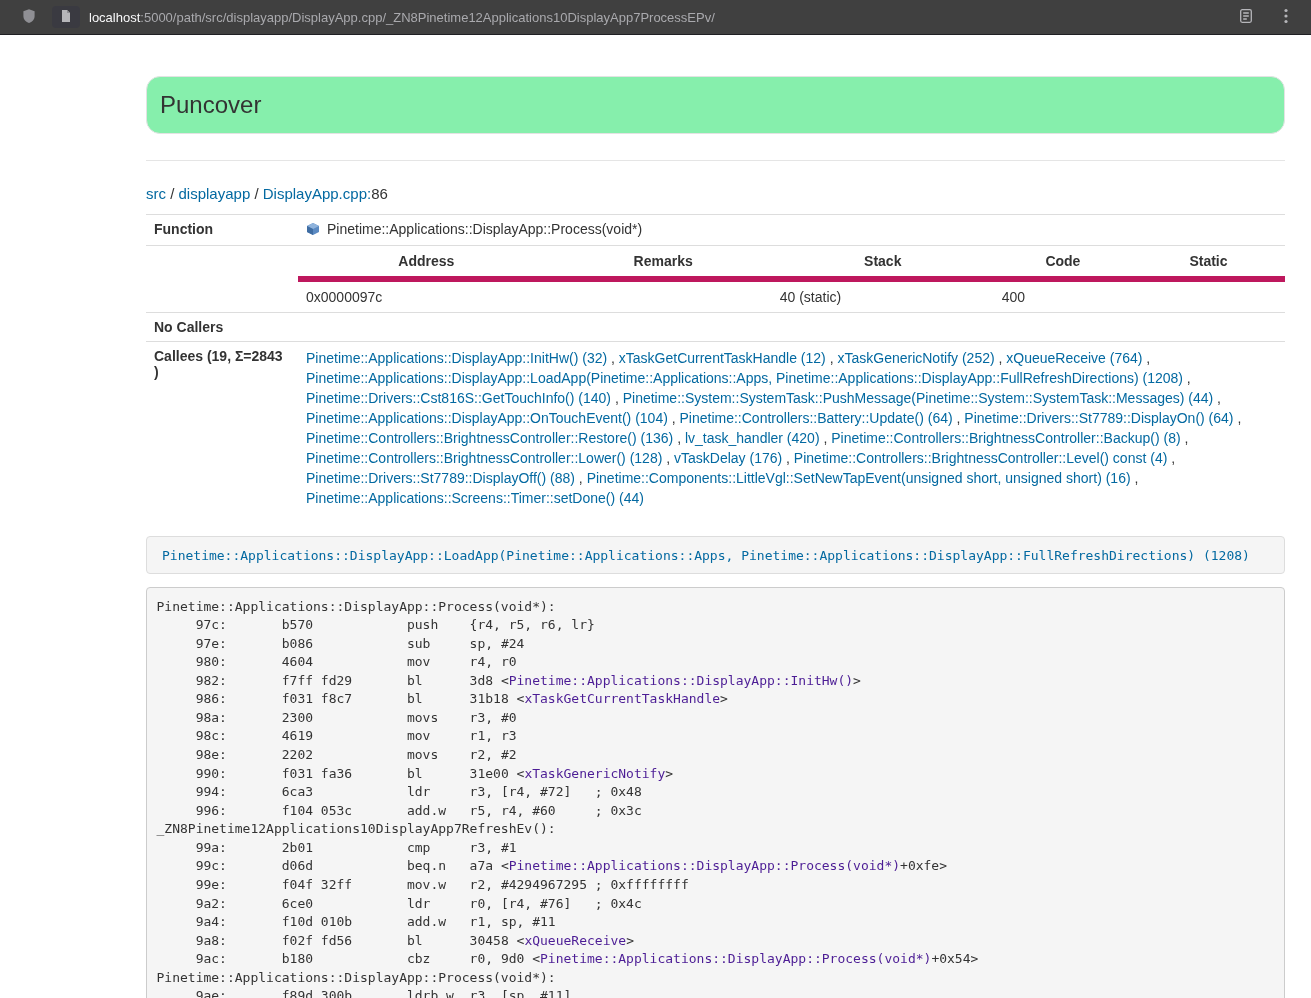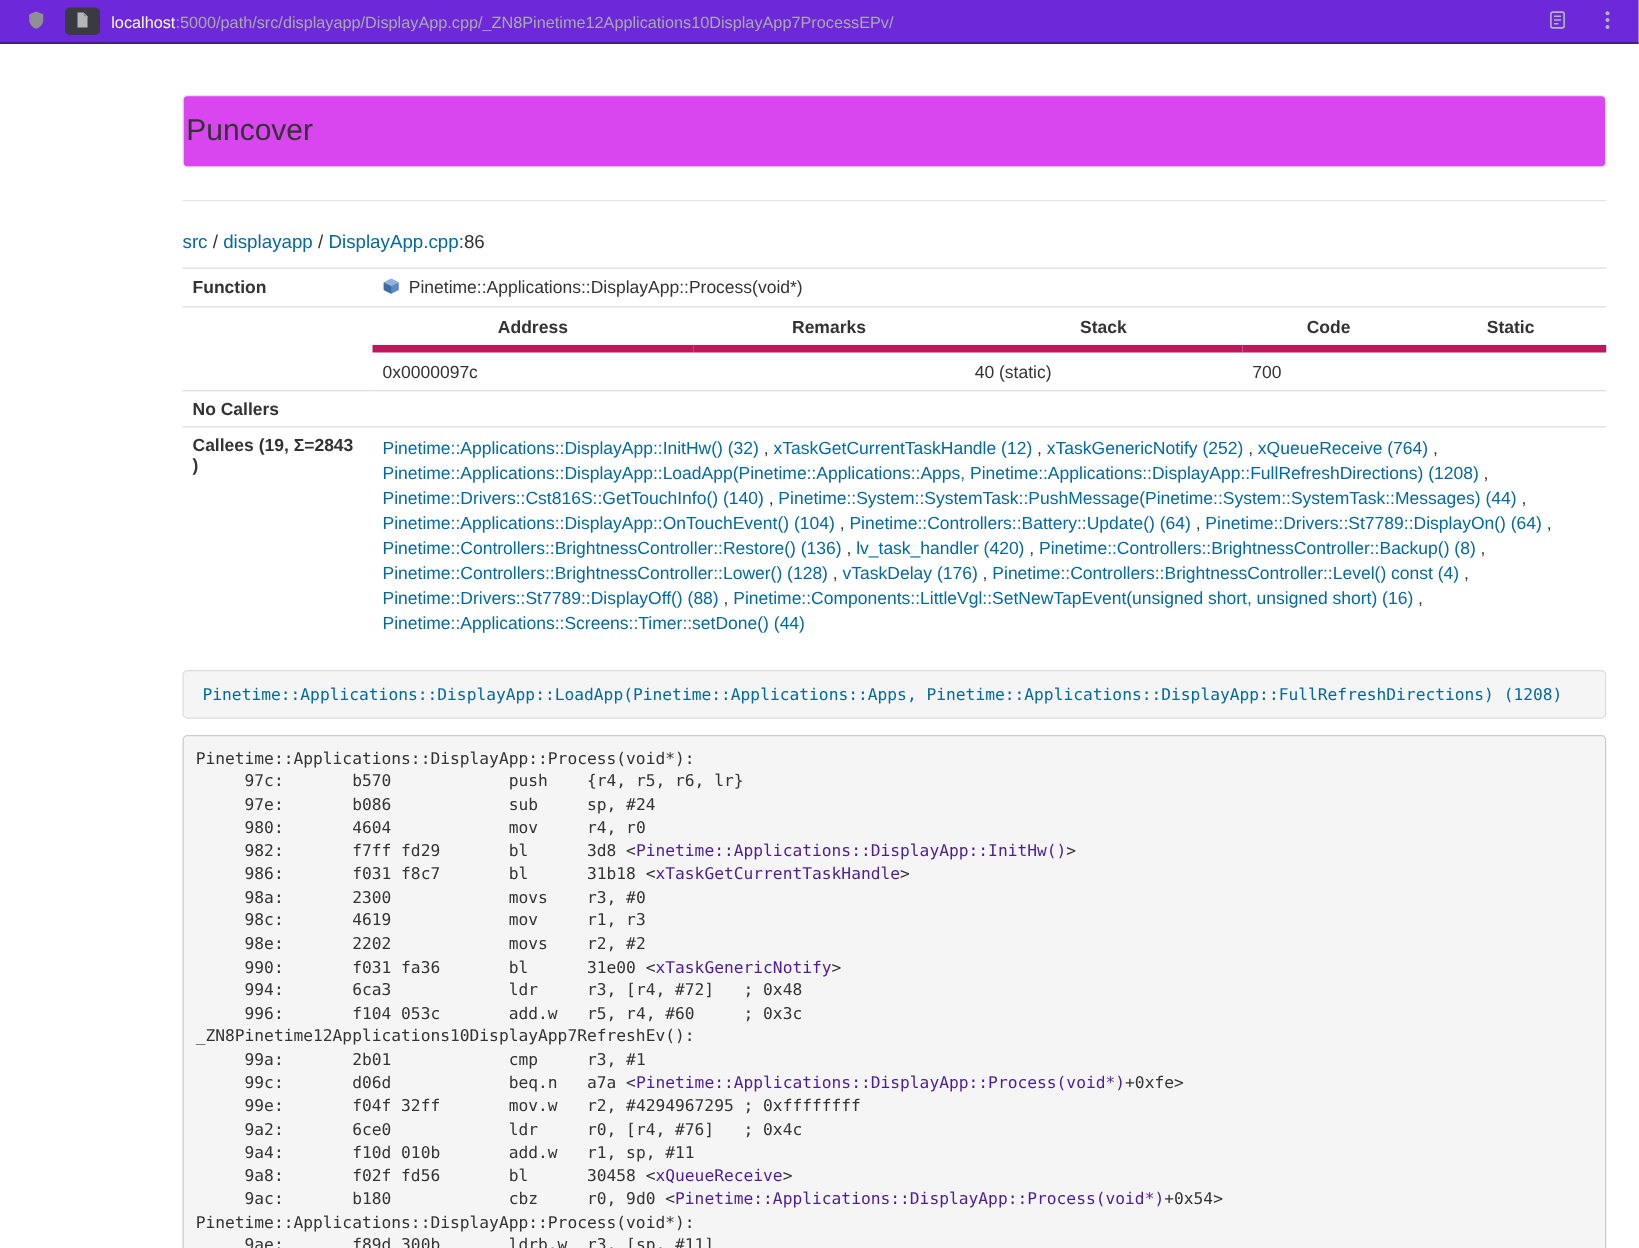--- a/index.html
+++ b/index.html
@@ -2,34 +2,34 @@
 <html><head>
 <meta charset="utf-8">
 <title>Puncover</title>
 <style>
   * { box-sizing: border-box; }
   html, body { margin: 0; padding: 0; background: #fff; }
   body { font-family: "Liberation Sans", sans-serif; font-size: 14px; color: #333; width: 1311px; }
   a { color: #0369a1; text-decoration: none; }
 
   
-  .browser-bar { height: 35px; background: #6d28d9; border-bottom: 1px solid #1f1f23;
+  .browser-bar { height: 35px; background: #404040; border-bottom: 1px solid #1f1f23;
                  display: flex; align-items: center; padding: 0 12px 0 16px; }
   .icon-btn { display: flex; align-items: center; justify-content: center;
               width: 26px; height: 26px; border-radius: 3px; flex: 0 0 auto; cursor: pointer; }
   .identity-badge { display: flex; align-items: center; justify-content: center;
                     width: 28px; height: 22px; background: #3a3a41; border-radius: 4px; margin-left: 10px; }
   .url-text { margin-left: 9px; font-size: 13px; color: #a9a9ad; white-space: nowrap;
               overflow: hidden; flex: 1 1 auto; }
   .url-host { color: #f9f9fa; }
   .bar-right { display: flex; gap: 14px; margin-left: 12px; align-items: center; }
 
   
   .page { margin: 41px 26px 0 146px; }
-  .well { background: #d946ef; border: 1px solid #e3e3e3; border-radius: 4px; padding: 14px 2px; }
+  .well { background: #86efac; border: 1px solid #e3e3e3; border-radius: 14px; padding: 14px 13px; }
   .app-title { font-size: 24px; font-weight: 500; color: #333; }
   hr.divider { border: 0; border-top: 1px solid #e5e5e5; margin: 26px 0 24px; }
   .breadcrumb-line { margin: 0 0 12px; font-size: 15px; }
 
   .info-table { width: 100%; border-collapse: collapse; }
   .info-table > tbody > tr > th,
   .info-table > tbody > tr > td { border-top: 1px solid #ddd; padding: 6px 8px; text-align: left;
                                   vertical-align: top; font-weight: normal; }
   .info-table > tbody > tr > th.row-label { font-weight: bold; width: 152px; }
   td.nested-td { padding: 0 !important; }
@@ -131,21 +131,21 @@
                   <th>Stack</th>
                   <th>Code</th>
                   <th>Static</th>
                 </tr>
               </thead>
             <tbody>
                 <tr>
                   <td>0x0000097c</td>
                   <td></td>
                   <td>40 (static)</td>
-                  <td>700</td>
+                  <td>400</td>
                   <td></td>
                 </tr>
               </tbody>
           </table>
         </td>
       </tr>
       <tr>
         <th class="row-label">No Callers</th>
         <td></td>
       </tr>

